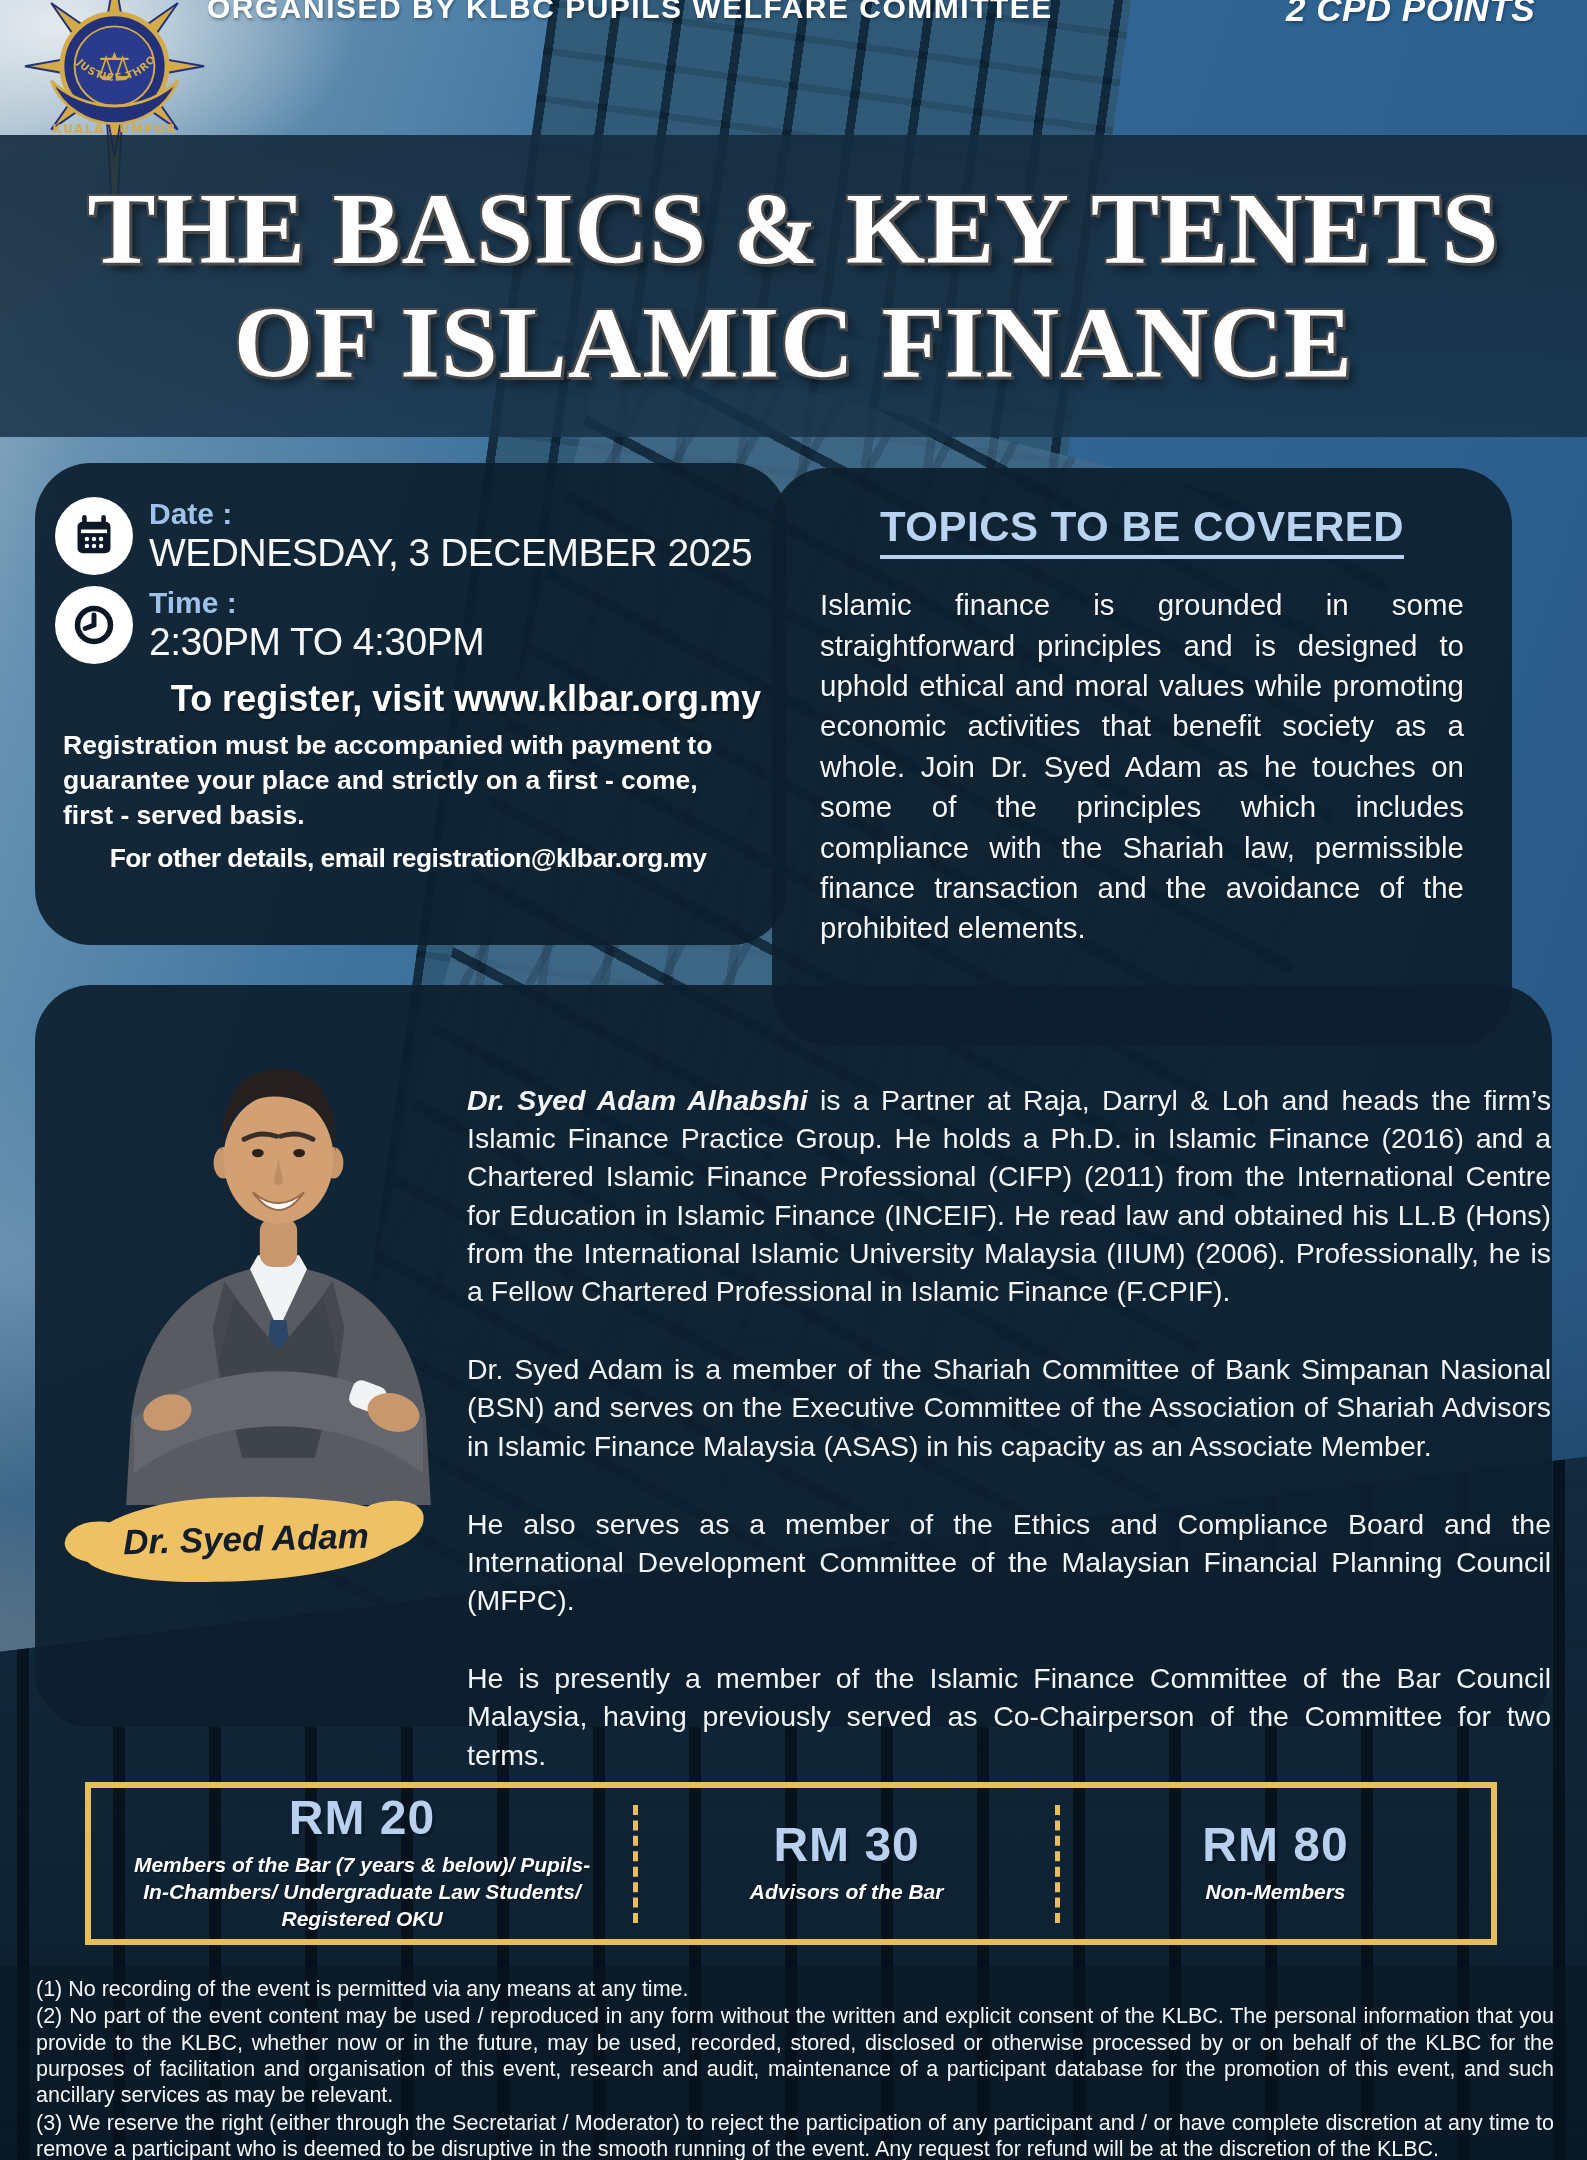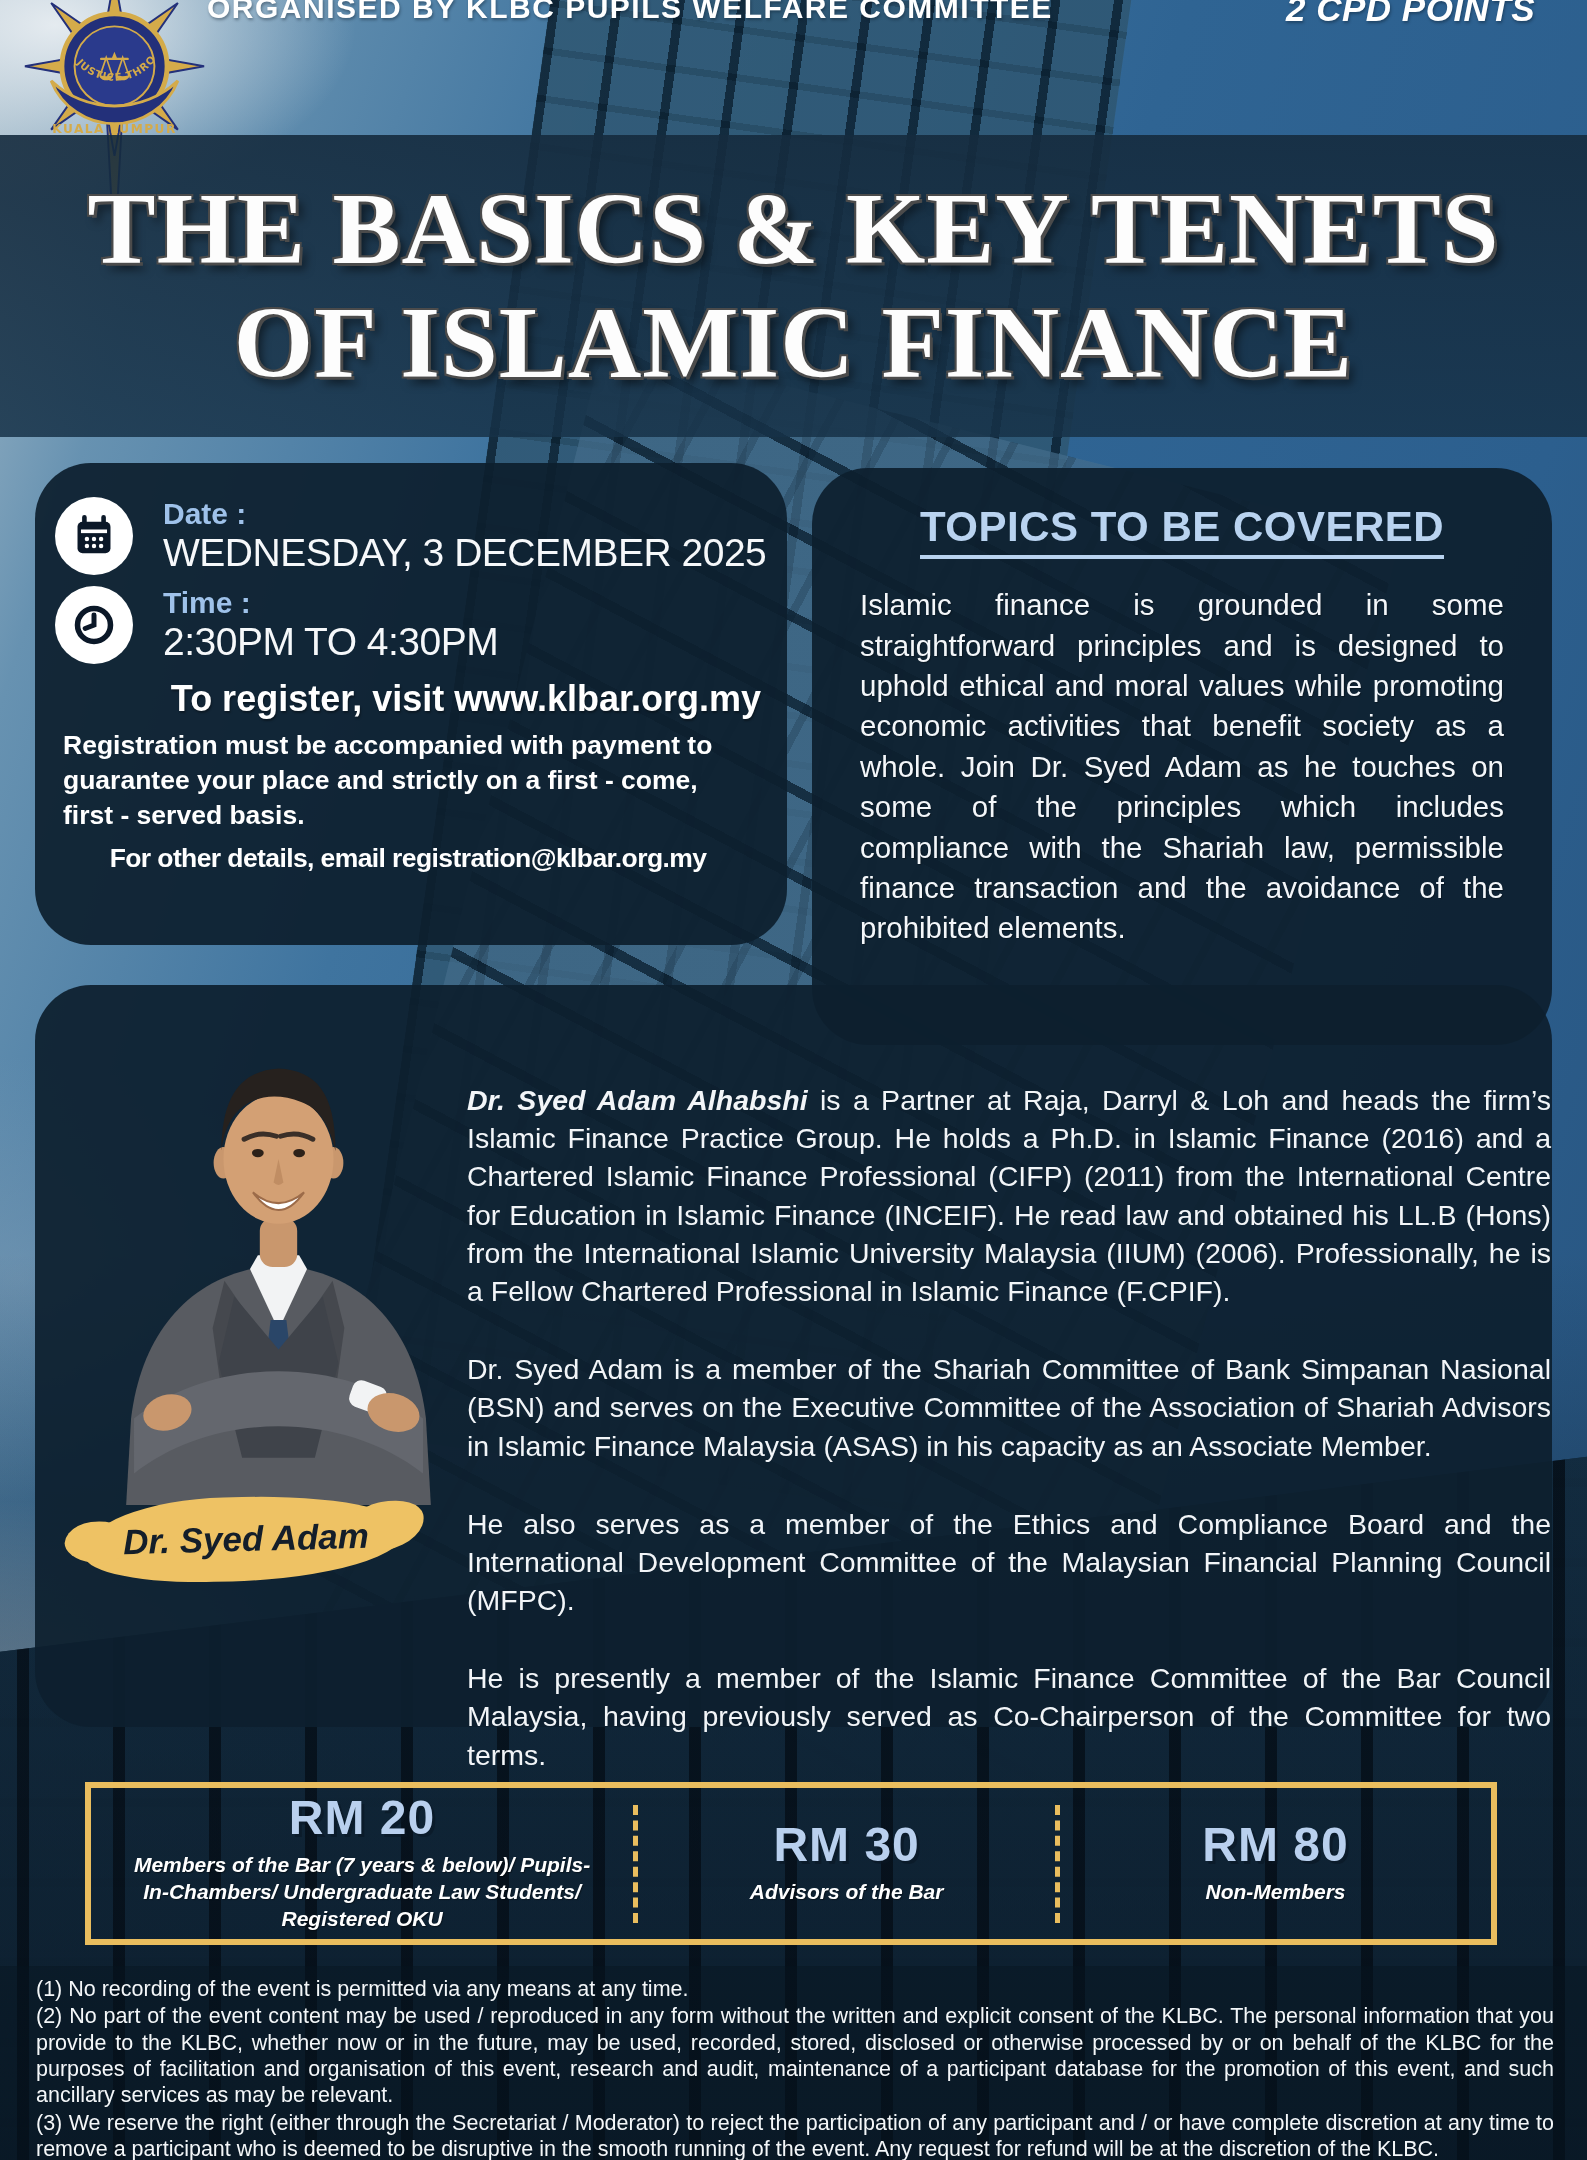--- a/index.html
+++ b/index.html
@@ -32,32 +32,32 @@
   
   .title-band{position:absolute;left:0;top:135px;width:1587px;height:302px;
     background:linear-gradient(180deg, rgba(21,43,62,.9), rgba(22,49,71,.84));
     display:flex;flex-direction:column;justify-content:center;align-items:center;gap:4px;}
   .title-line{font-family:"Liberation Serif","DejaVu Serif",serif;font-weight:bold;font-size:102px;
     line-height:1.08;color:#fdfdfd;letter-spacing:1px;white-space:nowrap;
     text-shadow:-2px -2px 0 #4b4b4b,2px -2px 0 #4b4b4b,-2px 2px 0 #4b4b4b,3px 3px 0 #4b4b4b,6px 7px 8px rgba(0,0,0,.5);}
   
   .panel{position:absolute;background:rgba(13,31,46,.93);border-radius:56px;}
   .info-panel{left:35px;top:463px;width:752px;height:482px;padding:34px 26px 0 20px;box-sizing:border-box;}
-  .info-row{display:flex;align-items:center;gap:30px;margin-bottom:11px;}
+  .info-row{display:flex;align-items:center;gap:16px;margin-bottom:11px;}
   .icon-circle{flex:0 0 78px;width:78px;height:78px;border-radius:50%;background:#fff;
     display:flex;align-items:center;justify-content:center;}
   .icon-circle svg{width:46px;height:46px;display:block;}
   .info-label{font-size:30px;font-weight:bold;color:#9fc2ea;line-height:1.15;}
   .info-value{font-size:39px;color:#f6f8fa;line-height:1.1;letter-spacing:-.5px;white-space:nowrap;}
   .register-line{margin-top:14px;text-align:right;font-size:36px;font-weight:bold;color:#fff;
     text-shadow:1px 2px 2px rgba(0,0,0,.35);}
   .register-note{margin:8px auto 0;max-width:690px;text-align:left;font-size:26.5px;font-weight:bold;
     line-height:1.32;color:#fff;}
   .register-note2{margin:10px auto 0;text-align:center;font-size:26.5px;font-weight:bold;color:#fff;letter-spacing:-.6px;}
-  .topics-panel{left:812px;top:468px;width:740px;height:577px;padding:36px 48px;box-sizing:border-box;text-align:center;}
+  .topics-panel{left:772px;top:468px;width:740px;height:577px;padding:36px 48px;box-sizing:border-box;text-align:center;}
   .panel-heading{display:inline-block;font-size:42px;font-weight:bold;color:#b9d3f0;letter-spacing:.5px;
     border-bottom:4px solid #b9d3f0;padding-bottom:5px;line-height:1.1;}
   .topics-body{margin-top:26px;text-align:justify;font-size:29.5px;line-height:1.37;color:#f4f7fa;
     text-shadow:1px 1px 1px rgba(0,0,0,.3);}
   
   .speaker-panel{left:35px;top:985px;width:1517px;height:742px;box-sizing:border-box;}
   .speaker-heading-wrap{text-align:center;margin-top:16px;}
   .speaker-photo{position:absolute;left:42px;top:48px;width:403px;height:472px;}
   .speaker-photo svg{width:100%;height:100%;display:block;}
   .brush{position:absolute;left:50px;top:512px;width:322px;height:84px;background:#eec264;

